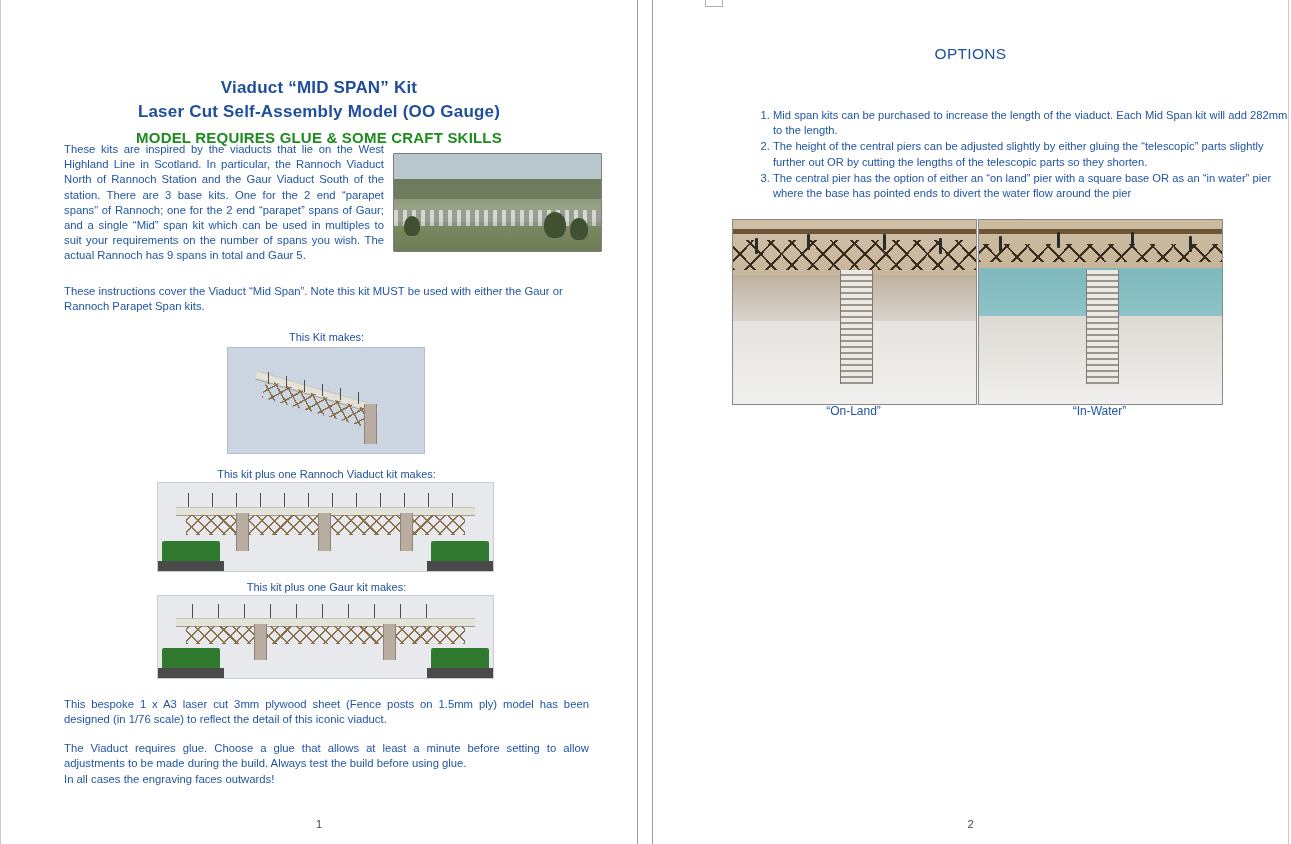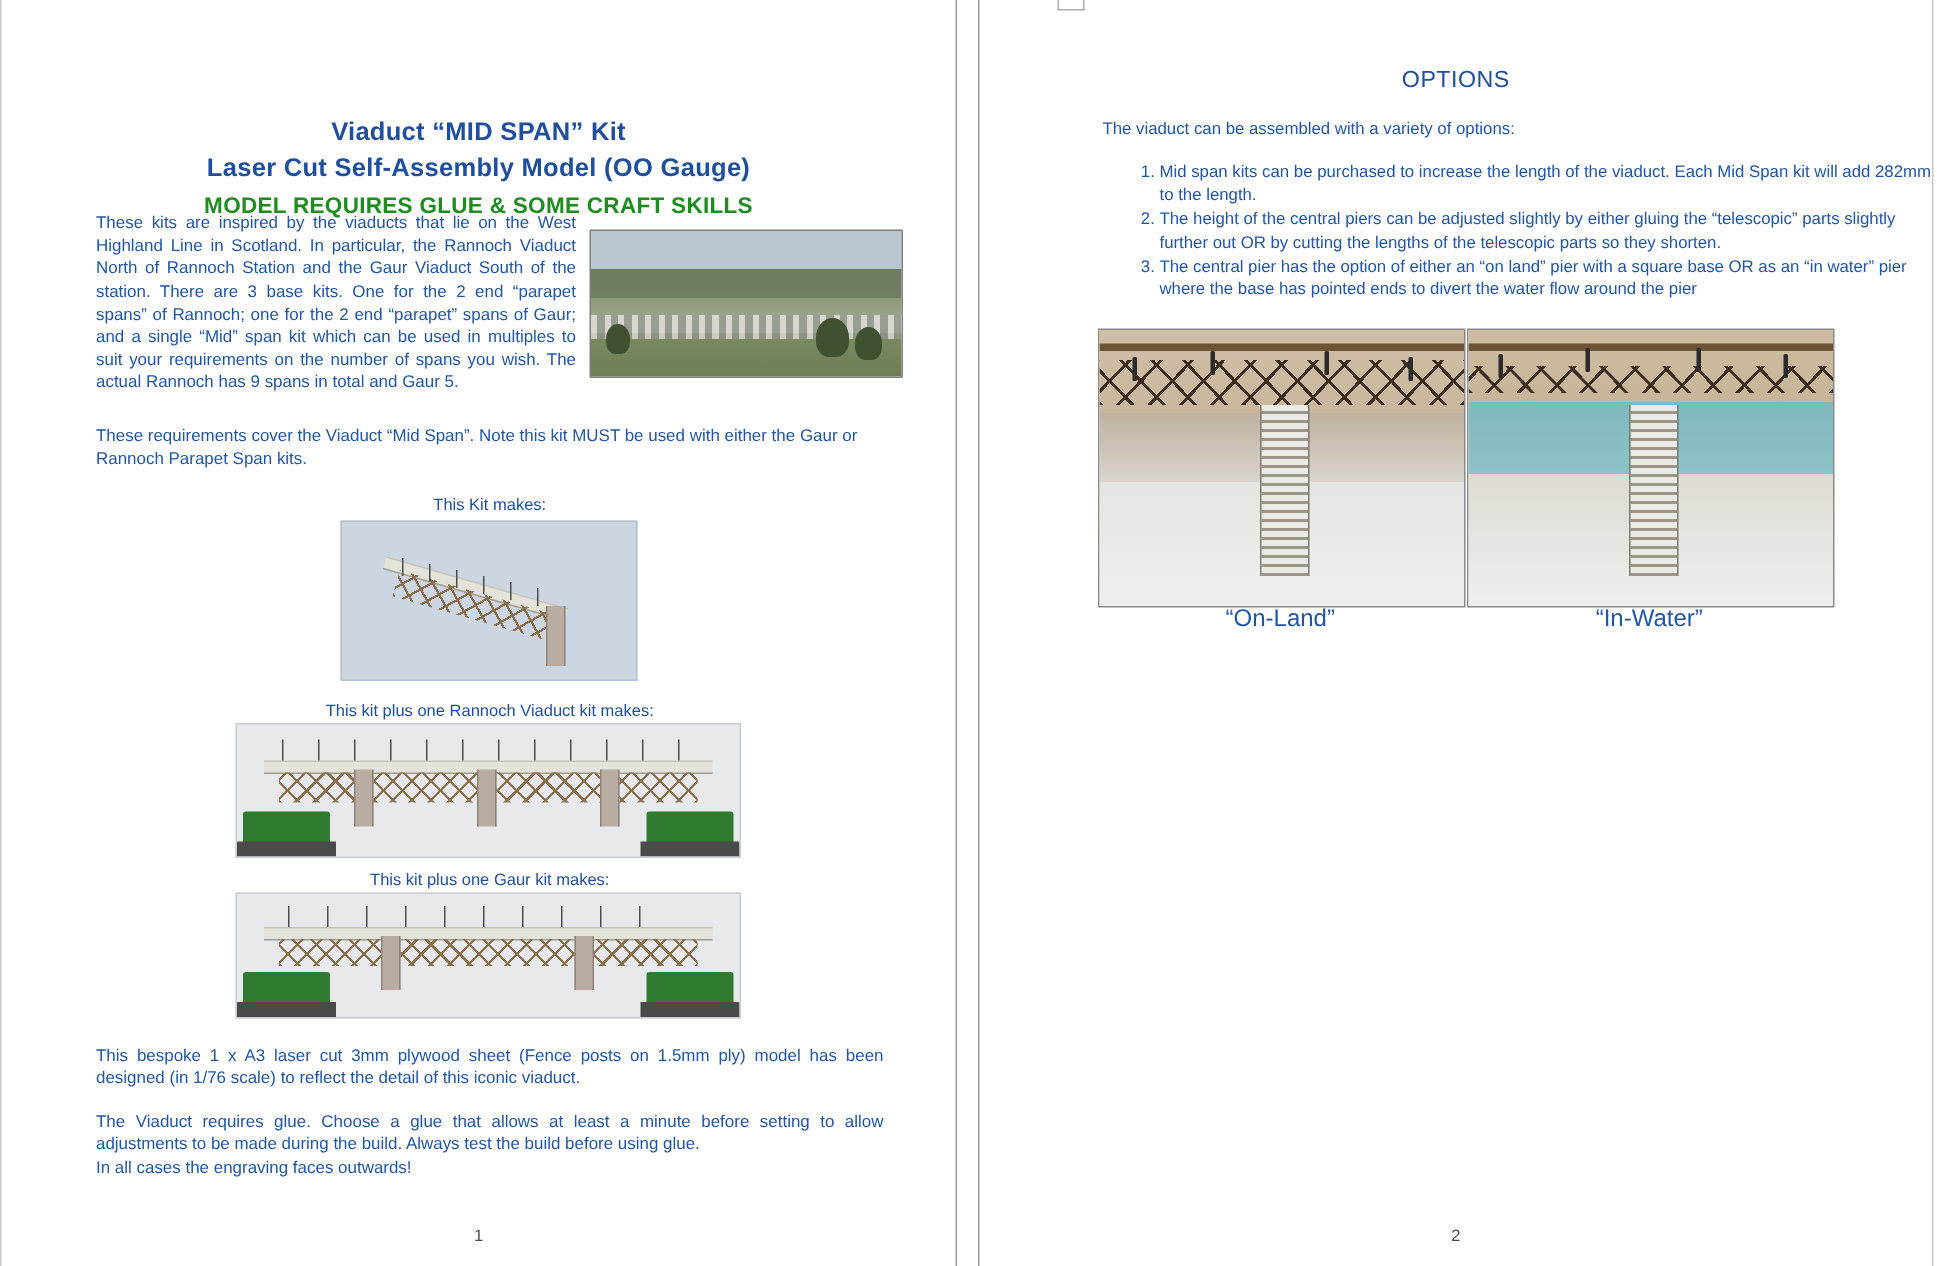--- a/index.html
+++ b/index.html
@@ -252,21 +252,21 @@
     overflow: hidden;
   }
   .photo-onland { left: 717px; }
   .photo-inwater { left: 963px; }
   .pcap {
     position: absolute;
     top: 404px;
     width: 243px;
     text-align: center;
     color: #2255a4;
-    font-size: 16px;
+    font-size: 12px;
   }
   .pcap-onland { left: 717px; }
   .pcap-inwater { left: 963px; }
 
   .ph-bg-onland {
     position: absolute; inset: 0;
     background: linear-gradient(to bottom,
       #cfbfa6 0%, #c8b79d 30%,
       #bfb29f 30%, #d8d4cd 55%,
       #e6e4e0 55%, #efefee 100%);
@@ -345,21 +345,21 @@
 
     <div class="body-col">These kits are inspired by the viaducts that lie on the West Highland Line in Scotland. In particular, the Rannoch Viaduct North of Rannoch Station and the Gaur Viaduct South of the station. There are 3 base kits. One for the 2 end “parapet spans” of Rannoch; one for the 2 end “parapet” spans of Gaur; and a single “Mid” span kit which can be used in multiples to suit your requirements on the number of spans you wish. The actual Rannoch has 9 spans in total and Gaur 5.</div>
 
     <div class="photo-rannoch">
       <div class="viaduct-arches"></div>
       <div class="tree" style="left:10px; top:62px; width:16px; height:20px;"></div>
       <div class="tree" style="left:150px; top:58px; width:22px; height:26px;"></div>
       <div class="tree" style="left:176px; top:64px; width:18px; height:22px;"></div>
     </div>
 
-    <div class="para2">These requirements cover the Viaduct “Mid Span”. Note this kit MUST be used with either the Gaur or Rannoch Parapet Span kits.</div>
+    <div class="para2">These instructions cover the Viaduct “Mid Span”. Note this kit MUST be used with either the Gaur or Rannoch Parapet Span kits.</div>
 
     <div class="caption cap1">This Kit makes:</div>
 
     <div class="render1">
       <div class="deck" style="left:26px; right:44px; top:40px; transform: rotate(16deg);"></div>
       <div class="truss" style="left:34px; right:52px; top:47px; height:18px; transform: rotate(16deg);"></div>
       <div class="pier" style="left:136px; top:56px; height:40px;"></div>
       <div class="post" style="left:40px; top:24px; height:12px;"></div>
       <div class="post" style="left:58px; top:28px; height:12px;"></div>
       <div class="post" style="left:76px; top:32px; height:12px;"></div>
@@ -426,21 +426,20 @@
     <div class="page-num">1</div>
   </div>
 
   <div class="gutter"></div>
 
   <div class="page page-right">
     <div class="tab-mark" style="left:52px;"></div>
 
     <div class="opt-title">OPTIONS</div>
 
-    <div class="opt-intro" style="left:82px;">The viaduct can be assembled with a variety of options:</div>
 
     <ol class="opt-list" style="left:95px;">
       <li>Mid span kits can be purchased to increase the length of the viaduct. Each Mid Span kit will add 282mm to the length.</li>
       <li>The height of the central piers can be adjusted slightly by either gluing the “telescopic” parts slightly further out OR by cutting the lengths of the telescopic parts so they shorten.</li>
       <li>The central pier has the option of either an “on land” pier with a square base OR as an “in water” pier where the base has pointed ends to divert the water flow around the pier</li>
     </ol>
 
     <div class="photo-onland" style="left:79px;">
       <div class="ph-bg-onland"></div>
       <div class="ph-beam"></div>

